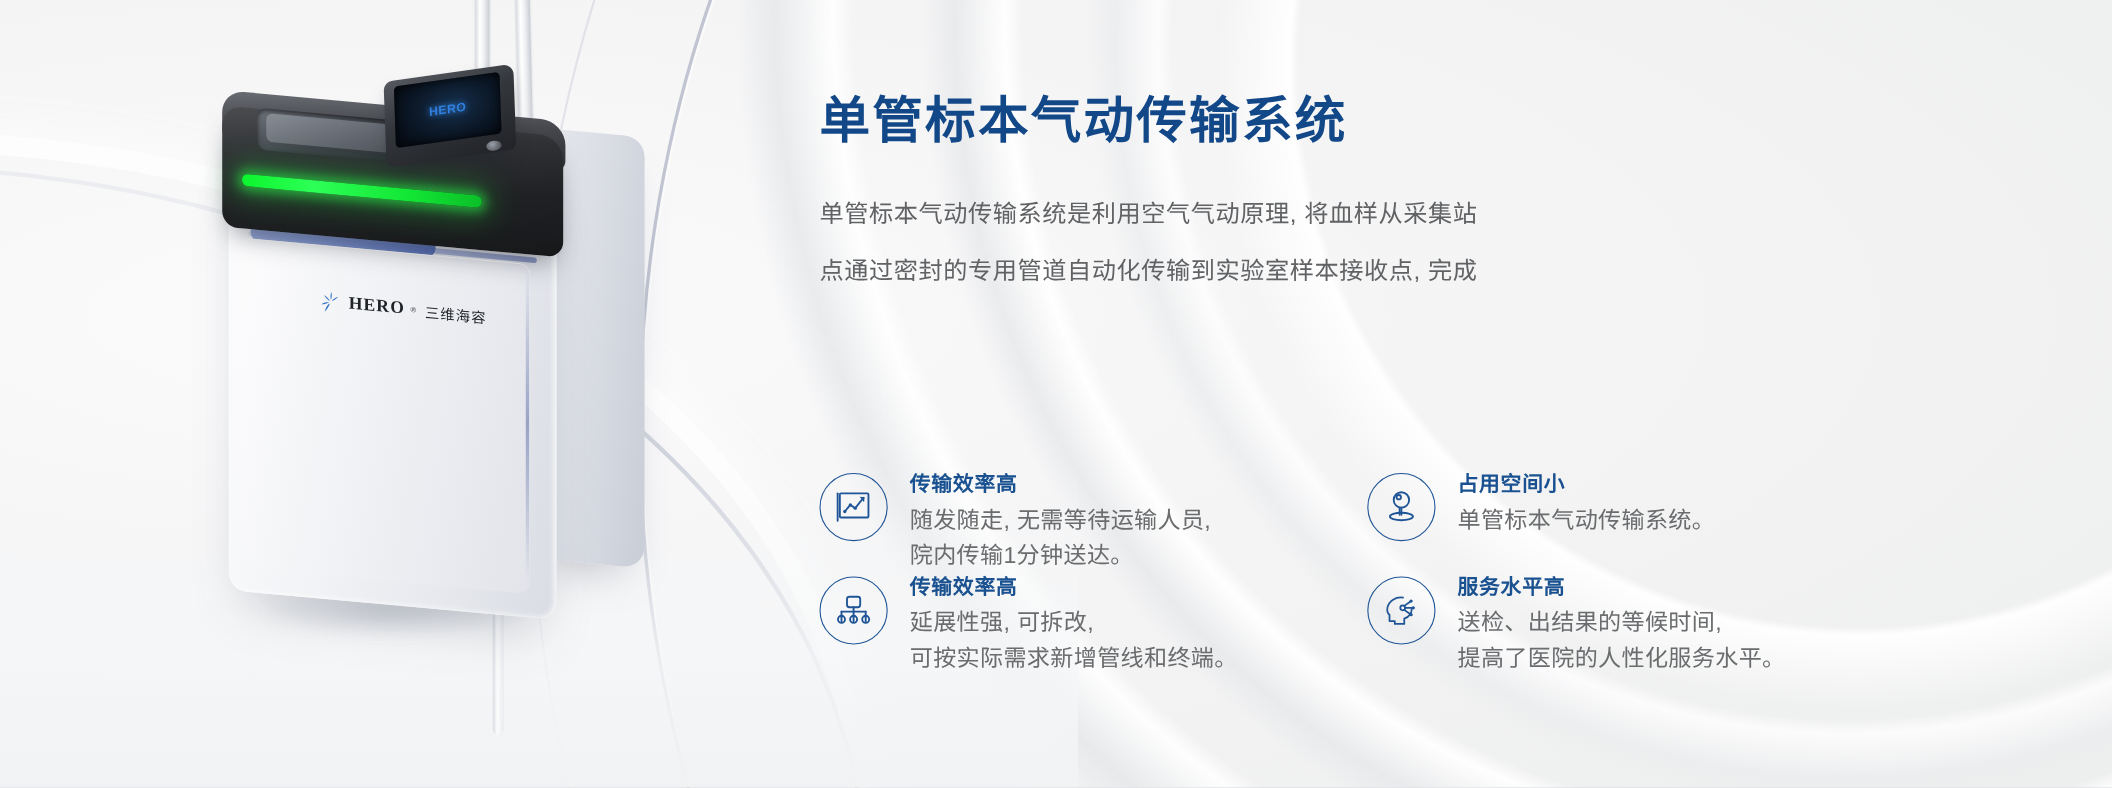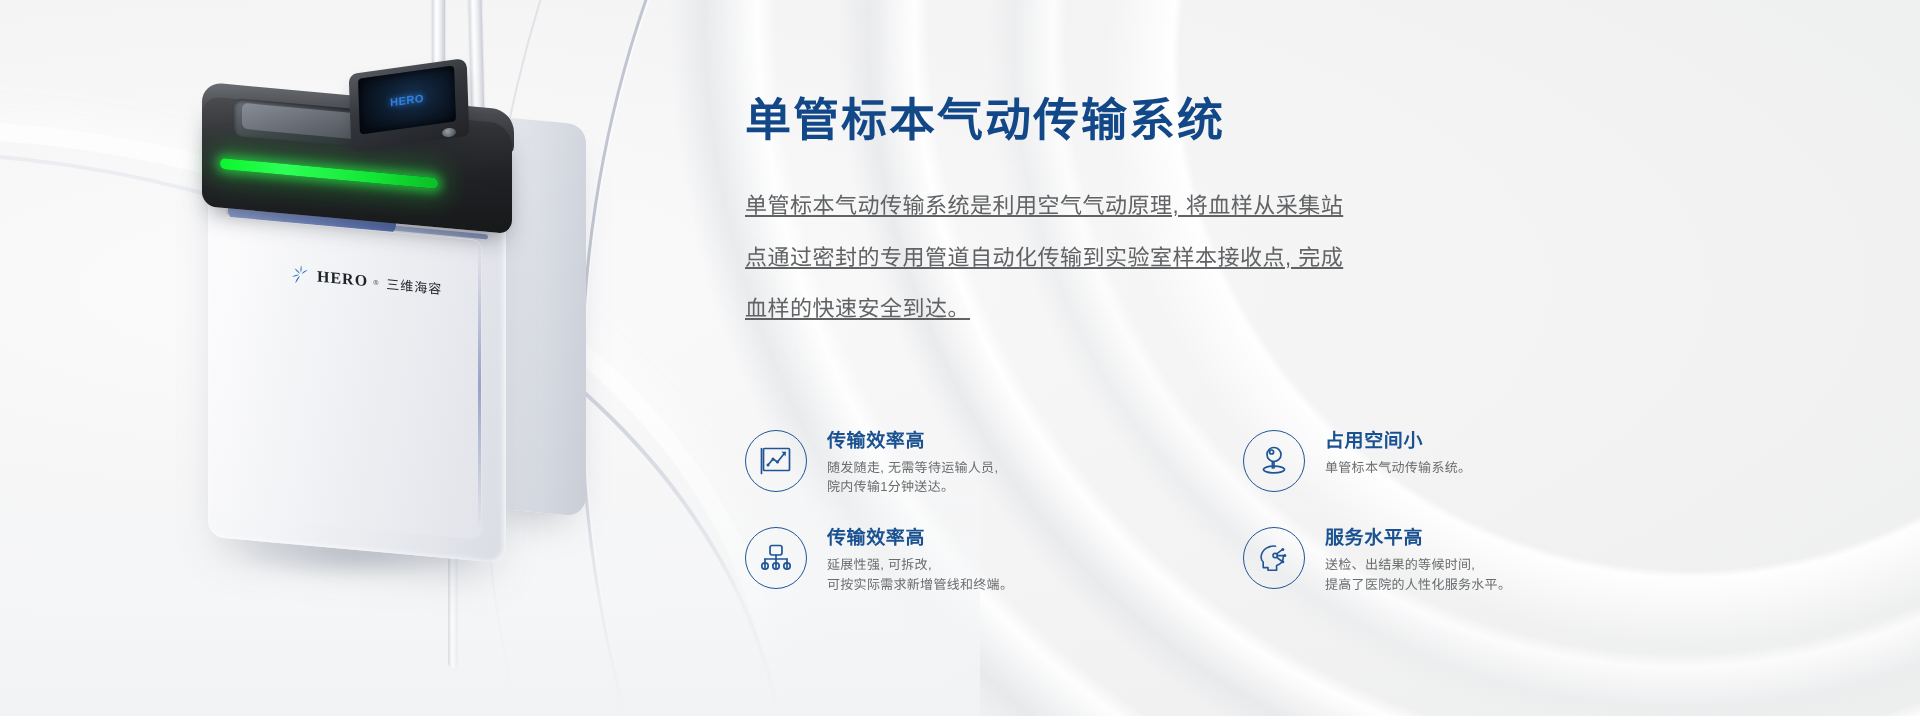--- a/index.html
+++ b/index.html
@@ -255,50 +255,49 @@
 
   .shadow-floor{
     position:absolute;left:40px;top:520px;width:330px;height:70px;
     background:radial-gradient(50% 50% at 50% 50%, rgba(120,128,146,.28) 0%, rgba(120,128,146,0) 72%);
     filter:blur(5px);
   }
 
   
   .content{
     position:absolute;
-    left:745px;top:95px;
+    left:745px;top:84px;
     width:900px;
   }
   .title{
     font-size:46px;
     font-weight:700;
     color:#134888;
     letter-spacing:2px;
     line-height:1.1;
     white-space:nowrap;
   }
   .desc{
     margin-top:34px;
     font-size:22px;
     color:#606264;
     line-height:2.36;
     letter-spacing:.5px;
     max-width:800px;
   }
-  .desc p{margin:0;text-decoration:underline;}
+  .desc p{margin:0;}
 
   
   .features{
     position:absolute;
     left:745px;top:428px;
     width:1060px;
     display:grid;
     grid-template-columns:498px 520px;
     grid-template-rows:auto auto;
-    row-gap:28px;
   }
   .feature{
     display:flex;
     align-items:flex-start;
     gap:20px;
   }
   .f-icon{
     flex:0 0 auto;
     width:62px;height:62px;
     border-radius:50%;
@@ -310,21 +309,21 @@
   .f-body{padding-top:1px;}
   .f-title{
     font-size:19px;
     font-weight:700;
     color:#1a5190;
     letter-spacing:.6px;
     line-height:1.3;
     margin-bottom:4px;
   }
   .f-line{
-    font-size:13px;
+    font-size:21px;
     color:#6a6c6e;
     line-height:1.52;
     letter-spacing:.3px;
     white-space:nowrap;
   }
 </style>
 </head>
 <body>
 
 <div class="stage">
@@ -381,21 +380,20 @@
       <span class="logo-reg">®</span>
       <span class="logo-cn">三维海容</span>
     </div>
   </div>
 
   <div class="content">
     <h1 class="title">单管标本气动传输系统</h1>
     <div class="desc">
       <p>单管标本气动传输系统是利用空气气动原理, 将血样从采集站</p>
       <p>点通过密封的专用管道自动化传输到实验室样本接收点, 完成</p>
-      <p>血样的快速安全到达。</p>
     </div>
   </div>
 
   <div class="features">
 
     <div class="feature">
       <span class="f-icon">
         <svg width="34" height="32" viewBox="0 0 34 32" fill="none" stroke="#1f5596" stroke-width="1.7" stroke-linecap="round" stroke-linejoin="round" aria-hidden="true">
           <rect x="4.5" y="3.5" width="26" height="22" rx="1"></rect>
           <path d="M2.5 3.5 V28.5"></path>

